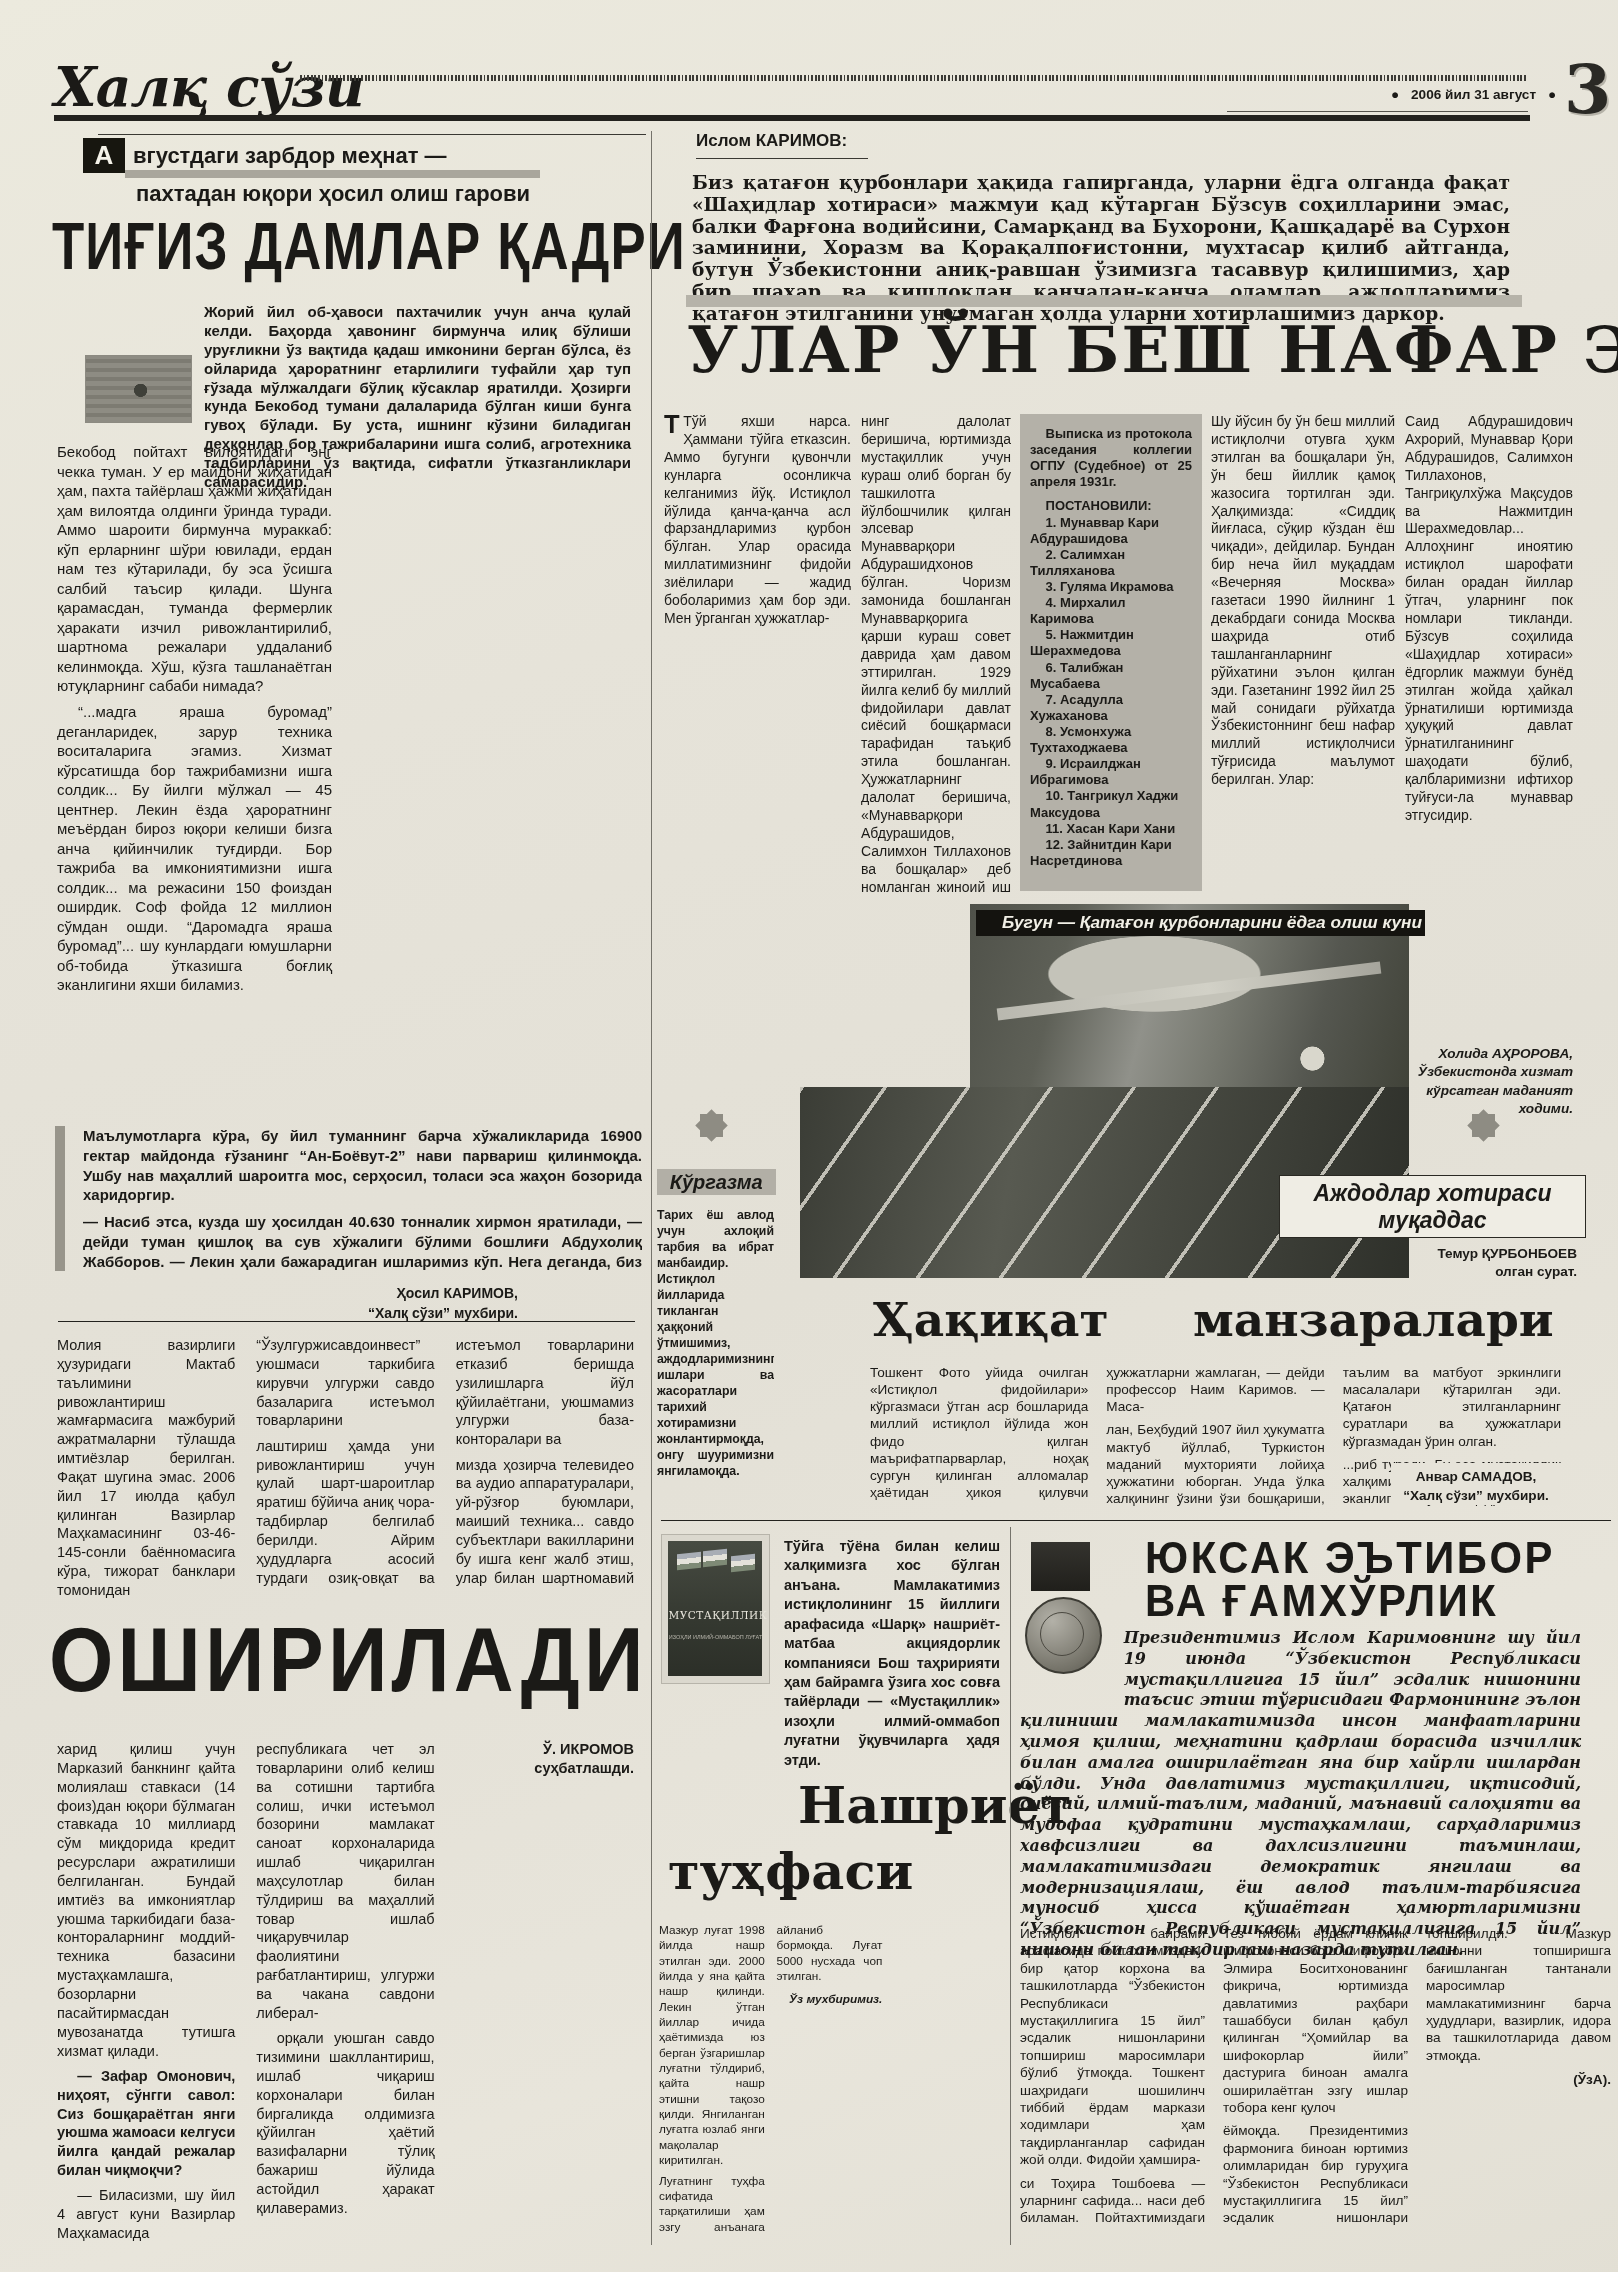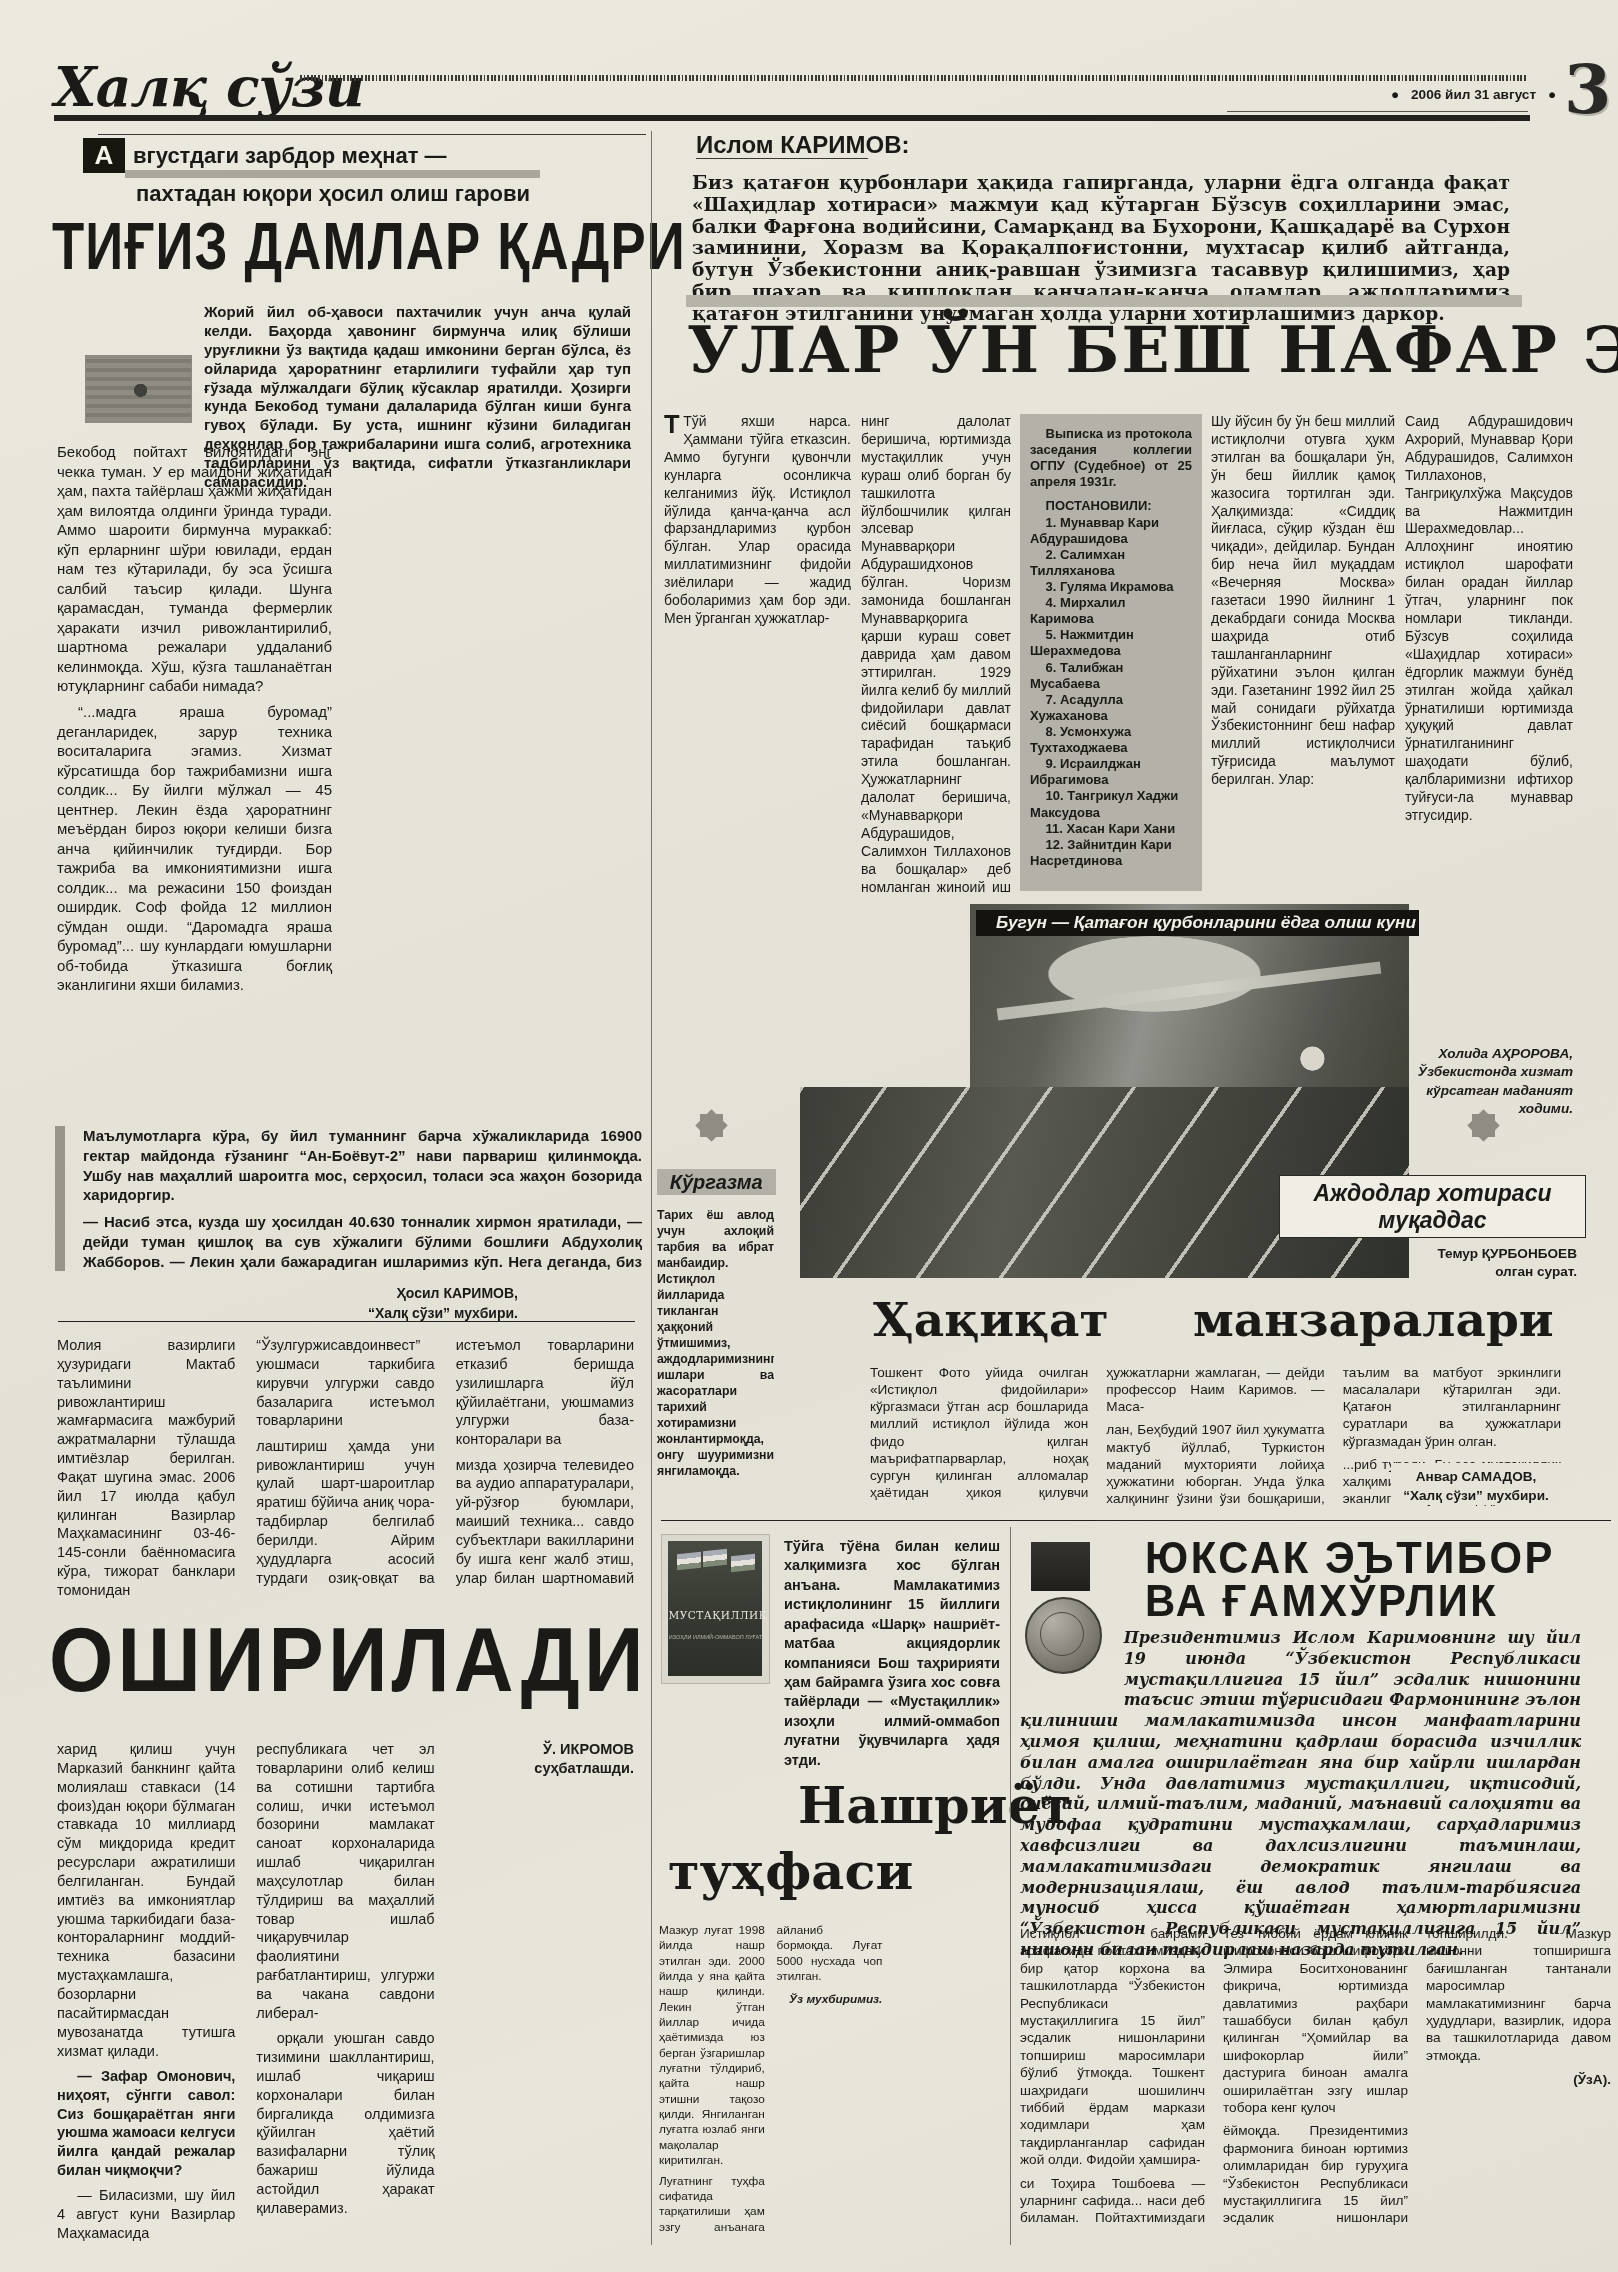--- a/index.html
+++ b/index.html
@@ -88,21 +88,21 @@
     <p class="noind">— Насиб этса, кузда шу ҳосилдан 40.630 тонналик хирмон яратилади, — дейди туман қишлоқ ва сув хўжалиги бўлими бошлиғи Абдухолиқ Жабборов. — Лекин ҳали бажарадиган ишларимиз кўп. Нега деганда, биз “Мустақиллигимизнинг 15 йиллиги нишонланадиган йилда ҳар қачонгидан сифатли тола етиштириб, барини экспортга сотамиз” дея ният қилганмиз. Шунинг учун ҳар сонияни ғанимат билиб, ғўза парваришини бир зум ҳам бўлса-да, бўшаштирмаяпмиз. Энг муҳими, ҳар бир киши ҳосил тақдири айни пайтда кўрилаётган чора-тадбирларга боғлиқ эканлигини сезиб, ўз зиммасидаги вазифасини виждонан бажармоқда.</p>
   </div>
 
   <div class="abs b" style="left:318px;top:1283px;width:200px;text-align:right;font-size:14px;line-height:1.45;">
     <div>Ҳосил КАРИМОВ,</div>
     <div>“Халқ сўзи” мухбири.</div>
   </div>
 
   <div class="hrule" style="left:58px;top:1321px;width:577px;height:1.4px;"></div>
 
-  <div class="abs b" style="left:696px;top:131px;font-size:24px;">Ислом КАРИМОВ:</div>
+  <div class="abs b" style="left:696px;top:131px;font-size:17px;">Ислом КАРИМОВ:</div>
   <div class="abs" style="left:696px;top:158px;width:172px;height:1.4px;background:#3a3933;"></div>
   <div class="abs just serif b" style="left:692px;top:172px;width:818px;font-size:18.6px;line-height:1.17;">Биз қатағон қурбонлари ҳақида гапирганда, уларни ёдга олганда фақат «Шаҳидлар хотираси» мажмуи қад кўтарган Бўзсув соҳилларини эмас, балки Фарғона водийсини, Самарқанд ва Бухорони, Қашқадарё ва Сурхон заминини, Хоразм ва Қорақалпоғистонни, мухтасар қилиб айтганда, бутун Ўзбекистонни аниқ-равшан ўзимизга тасаввур қилишимиз, ҳар бир шаҳар ва қишлоқдан қанчадан-қанча одамлар, аждодларимиз қатағон этилганини унутмаган ҳолда уларни хотирлашимиз даркор.</div>
   <div class="abs" style="left:686px;top:295px;width:836px;height:11.8px;background:#b6b3a9;"></div>
 
   <div class="abs serif b" style="left:687px;top:313px;font-size:63px;letter-spacing:2.3px;white-space:nowrap;">УЛАР ЎН БЕШ НАФАР ЭДИ...</div>
 
   <div class="abs just" style="left:664px;top:413px;width:187px;height:682px;font-size:14px;line-height:1.28;overflow:hidden;">
     <span class="b" style="font-size:25.5px;float:left;line-height:.9;margin-right:3.6px;">Т</span>
     <span>Тўй яхши нарса. Ҳаммани тўйга етказсин. Аммо бугунги қувончли кунларга осонликча келганимиз йўқ. Истиқлол йўлида қанча-қанча асл фарзандларимиз қурбон бўлган. Улар орасида миллатимизнинг фидойи зиёлилари — жадид боболаримиз ҳам бор эди. Мен ўрганган ҳужжатлар-</span>
   </div>
@@ -132,21 +132,21 @@
   <div class="abs b" style="left:1405px;top:1045px;width:168px;text-align:right;font-size:13.6px;line-height:1.35;font-style:italic;">
     <div>Холида АҲРОРОВА,</div>
     <div>Ўзбекистонда хизмат кўрсатган маданият ходими.</div>
   </div>
 
   <span class="star8" style="left:695px;top:1109px;"></span>
   <span class="star8" style="left:1467px;top:1109px;"></span>
 
   <div class="abs photo-a" style="left:970px;top:904px;width:439px;height:184px;"></div>
   <div class="abs photo-b" style="left:800px;top:1087px;width:609px;height:191px;"></div>
-  <div class="abs caption-bar" style="left:976px;top:910px;width:423px;height:25.5px;font-size:17.3px;line-height:25.5px;padding-left:20px;">Бугун — Қатағон қурбонларини ёдга олиш куни</div>
+  <div class="abs caption-bar" style="left:976px;top:910px;width:423px;height:25.5px;font-size:17.3px;line-height:25.5px;padding-left:26px;">Бугун — Қатағон қурбонларини ёдга олиш куни</div>
 
   <div class="abs boxed b" style="left:1279px;top:1175px;width:307px;height:63px;font-size:23px;font-style:italic;text-align:center;display:flex;align-items:center;justify-content:center;padding:0 13.6px;box-sizing:border-box;">Аждодлар хотираси муқаддас</div>
   <div class="abs b" style="left:1382px;top:1245px;width:195px;text-align:right;font-size:13.6px;line-height:1.35;">
     <div>Темур ҚУРБОНБОЕВ</div>
     <div>олган сурат.</div>
   </div>
 
   <div class="abs graybar b" style="left:657px;top:1169px;width:119px;height:26px;background:#b2afa6;">
     <span style="font-style:italic;font-size:20px;line-height:26px;padding-left:12.7px;text-align:center;">Кўргазма</span>
   </div>

